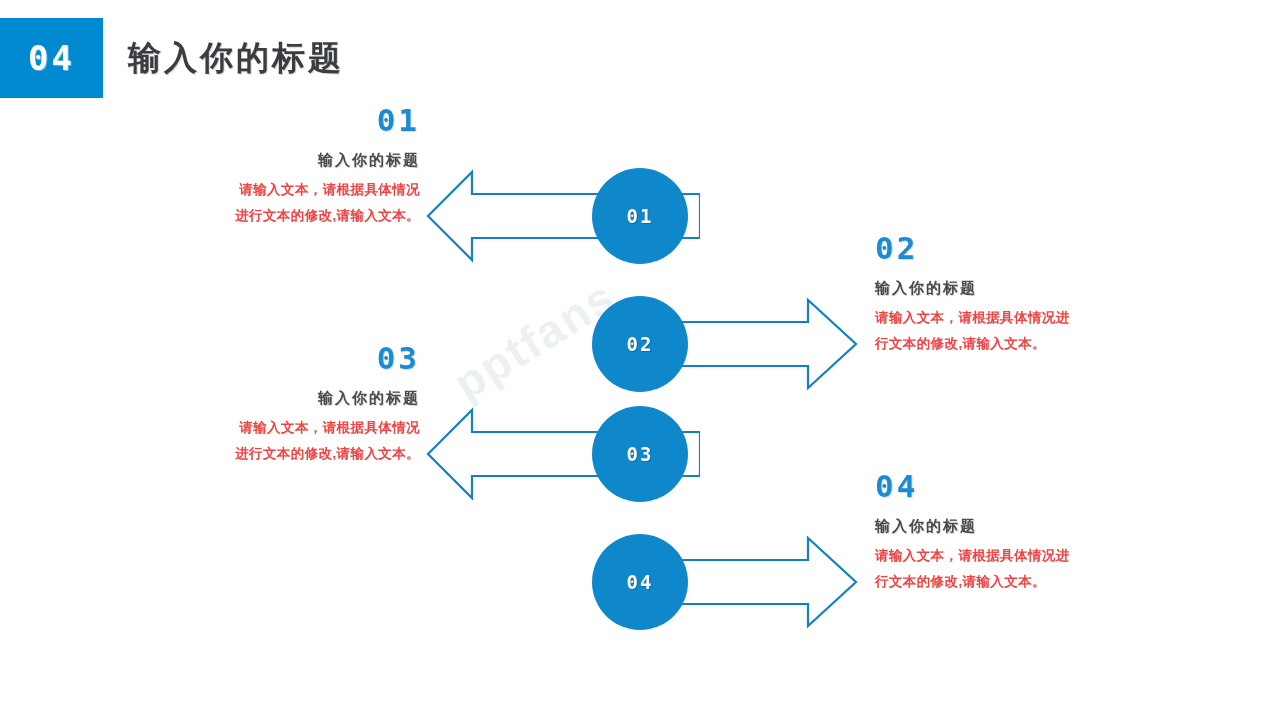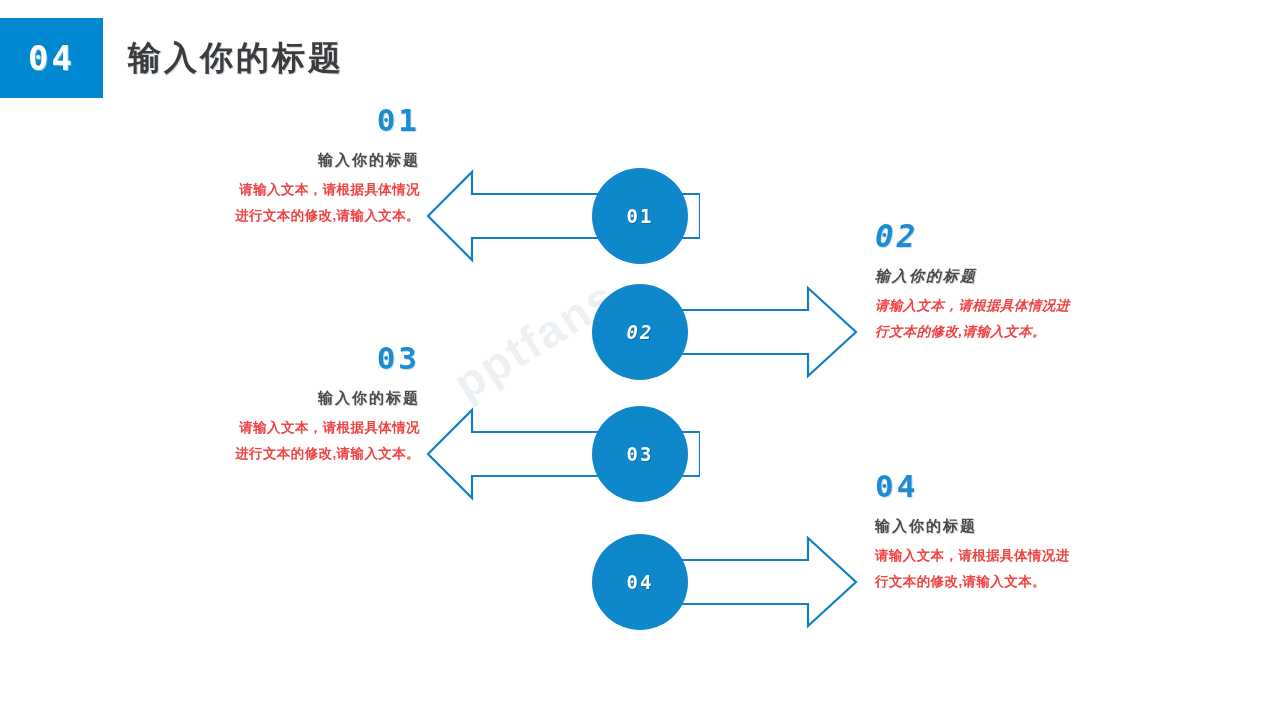--- a/index.html
+++ b/index.html
@@ -187,21 +187,21 @@
     <div class="arrow left">
       <svg viewBox="0 0 280 120" preserveAspectRatio="none" aria-hidden="true">
         <path d="M 8 60 L 52 16 L 52 38 L 280 38 L 280 82 L 52 82 L 52 104 Z"></path>
       </svg>
     </div>
     <div class="circle">
       <span class="num">01</span>
     </div>
   </div>
 
-  <div class="row" style="top:272px;font-style:italic;">
+  <div class="row" style="top:284px;">
     <div class="textblock right">
       <div class="tb-num">02</div>
       <div class="tb-title">输入你的标题</div>
       <div class="tb-body">
         <span class="line">请输入文本，请根据具体情况进</span>
         <span class="line">行文本的修改,请输入文本。</span>
       </div>
     </div>
     <div class="arrow right">
       <svg viewBox="0 0 280 120" preserveAspectRatio="none" aria-hidden="true">

